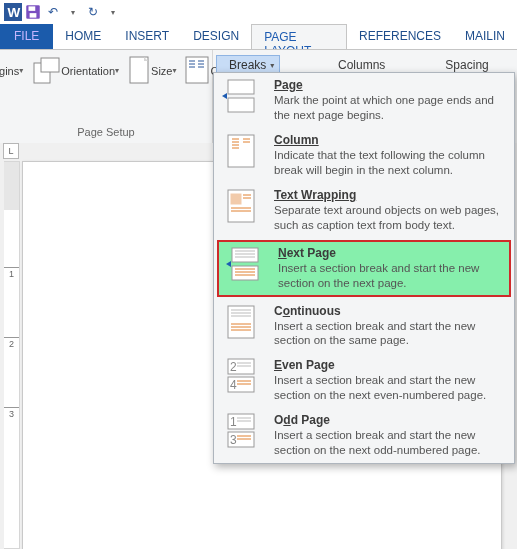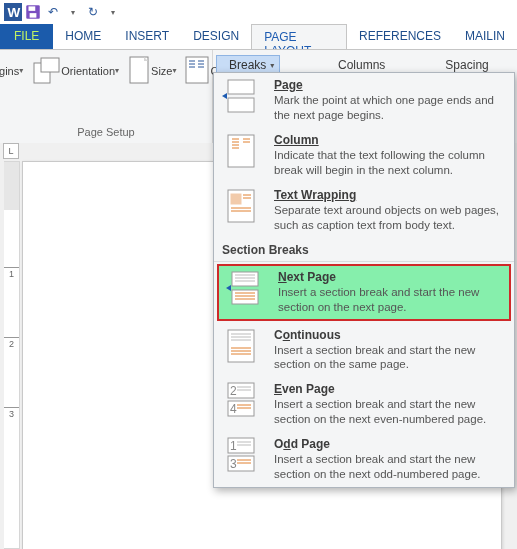--- a/index.html
+++ b/index.html
@@ -1,21 +1,21 @@
 <!DOCTYPE html>
 <html><head>
 <meta charset="utf-8">
 <style>
 *{box-sizing:border-box;margin:0;padding:0;font-family:"Segoe UI",Tahoma,sans-serif;font-size:12px}
 body{background:#fff;width:517px;height:549px;overflow:hidden;position:relative;color:#262626}
 .titlebar{height:24px;background:#fff;display:flex;align-items:center;padding:0 4px;gap:2px}
 .titlebar .ico{width:18px;height:18px;display:flex;align-items:center;justify-content:center}
 .tabs{display:flex;height:25px;background:#fff;font-size:12px}
 .tab{padding:5px 12px;color:#1e4d8b;cursor:pointer}
-.tab.file{background:#1b5bab;color:#bef264;padding:5px 14px}
+.tab.file{background:#1b5bab;color:#c4b5fd;padding:5px 14px}
 .tab.active{color:#1e5cb2;border-top:1px solid #c5c5c5;border-left:1px solid #c5c5c5;border-right:1px solid #c5c5c5;background:#f4f5f6}
 .ribbon{background:#f4f5f6;border-top:1px solid #c5c5c5;height:94px;position:relative;display:flex}
 .group{border-right:1px solid #d6d6d6;padding:3px 4px;display:flex;flex-direction:column;align-items:center}
 .psgroup{display:flex;gap:0}
 .bigbtn{display:flex;flex-direction:row;align-items:center;padding:2px 4px;min-width:42px}
 .bigbtn .lbl{font-size:11px;color:#3c3c3c;margin-top:2px;text-align:center;line-height:1.1}
 .arrowdn{font-size:8px;color:#646464;margin-top:0}
 .groupname{font-size:11px;color:#666;text-align:left;margin-top:auto;padding-bottom:2px}
 .ribright{flex:1;display:flex;flex-direction:column}
 .breaksbtn{background:#c7dcf6;border:1px solid #8fb4e3;padding:2px 8px;margin:3px 3px 3px 3px;width:64px;display:flex;align-items:center;gap:4px;font-size:12px;color:#333}
@@ -187,21 +187,20 @@
           <line x1="9" y1="20" x2="29" y2="20" stroke="#e08030"></line>
           <line x1="9" y1="23" x2="29" y2="23" stroke="#e08030"></line>
         </svg>
       </div>
     <div class="txt">
         <div class="ttl"><u>Text Wrapping</u></div>
         <div class="desc">Separate text around objects on web pages, such as caption text from body text.</div>
       </div>
   </div>
 
-  <div class="dd-header">Section Breaks</div>
 
   <div class="dd-item hl">
     <div class="thumb">
         <svg>
           <rect x="6" y="2" width="26" height="14" fill="#fff" stroke="#999"></rect>
           <line x1="9" y1="5" x2="29" y2="5" stroke="#bbb"></line>
           <line x1="9" y1="8" x2="29" y2="8" stroke="#bbb"></line>
           <line x1="9" y1="11" x2="29" y2="11" stroke="#bbb"></line>
           <rect x="6" y="20" width="26" height="14" fill="#fff" stroke="#999"></rect>
           <line x1="9" y1="23" x2="29" y2="23" stroke="#e08030"></line>

